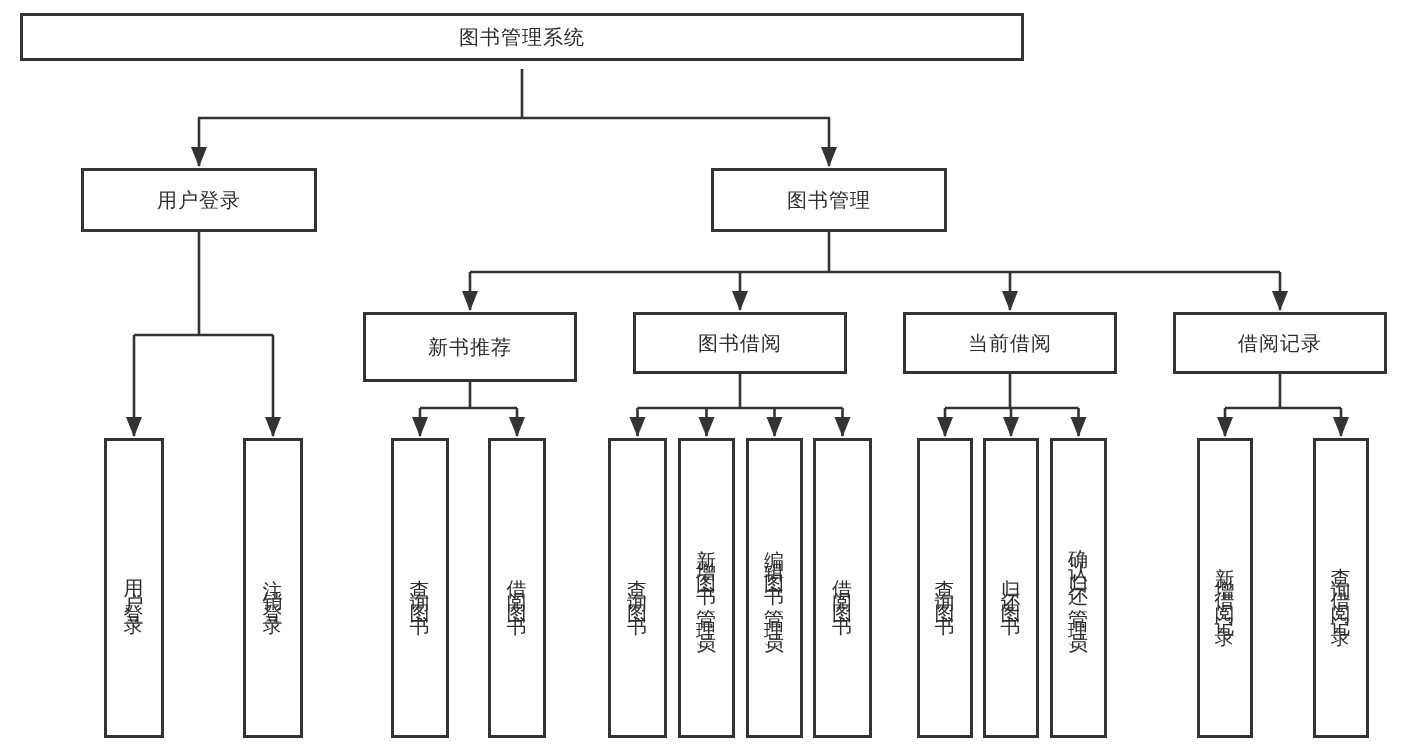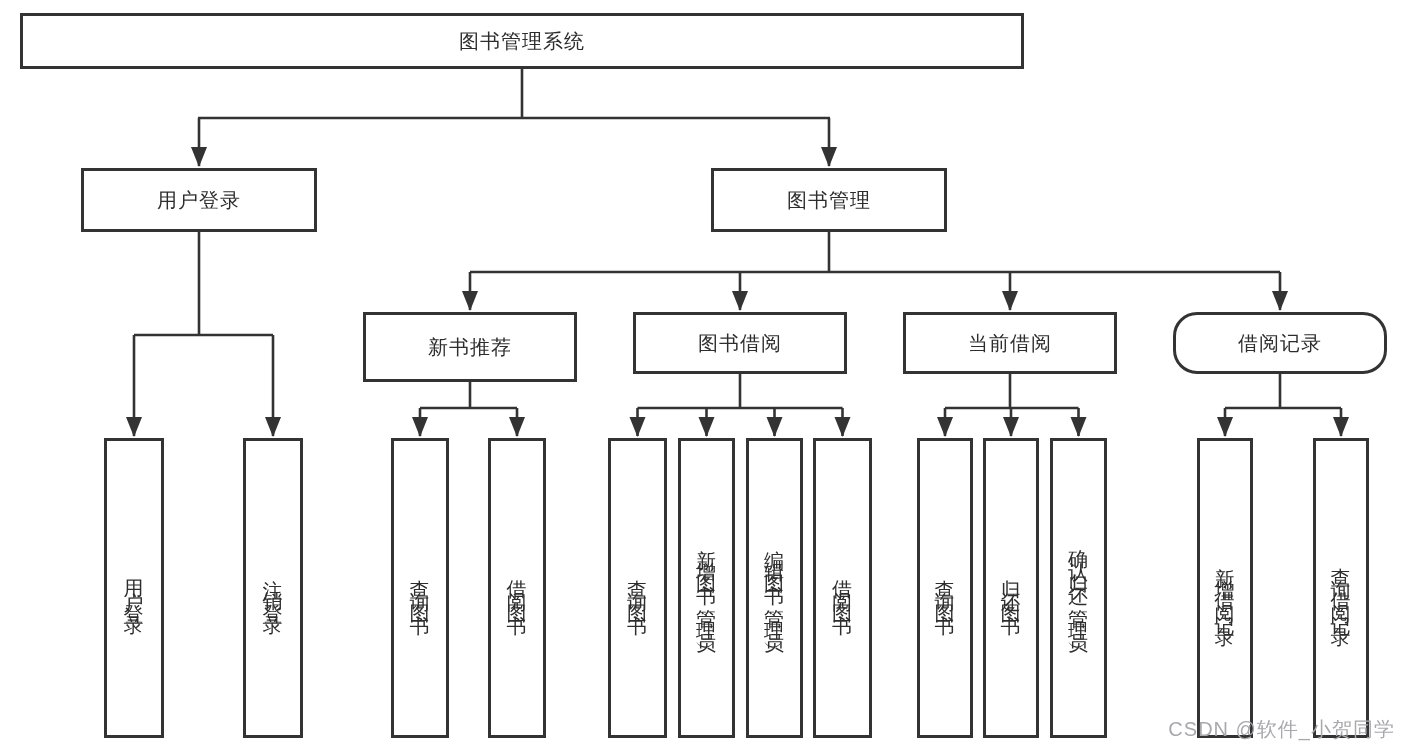--- a/index.html
+++ b/index.html
@@ -96,41 +96,41 @@
       <path d="M945 408 L945 436" marker-end="url(#arrow)"></path>
       <path d="M1011 408 L1011 436" marker-end="url(#arrow)"></path>
       <path d="M1078.5 408 L1078.5 436" marker-end="url(#arrow)"></path>
 
       <path d="M1280 374 L1280 408 M1225 408 L1341 408"></path>
       <path d="M1225 408 L1225 436" marker-end="url(#arrow)"></path>
       <path d="M1341 408 L1341 436" marker-end="url(#arrow)"></path>
     </g>
   </svg>
 
-  <div class="node h-node" style="left:20px; top:13px; width:1004px; height:56px;">
+  <div class="node h-node" style="left:20px; top:13px; width:1004px; height:48px;">
     <span>图书管理系统</span>
   </div>
 
   <div class="node h-node" style="left:81px; top:168px; width:236px; height:64px;">
     <span>用户登录</span>
   </div>
   <div class="node h-node" style="left:711px; top:168px; width:236px; height:64px;justify-content:center;">
     <span>图书管理</span>
   </div>
 
   <div class="node h-node" style="left:363px; top:312px; width:214px; height:70px;">
     <span>新书推荐</span>
   </div>
   <div class="node h-node" style="left:903px; top:312px; width:214px; height:62px;">
     <span>当前借阅</span>
   </div>
   <div class="node h-node" style="left:633px; top:312px; width:214px; height:62px;">
     <span>图书借阅</span>
   </div>
-  <div class="node h-node" style="left:1173px; top:312px; width:214px; height:62px;border-radius:24px;">
+  <div class="node h-node" style="left:1173px; top:312px; width:214px; height:62px;">
     <span>借阅记录</span>
   </div>
 
   <div class="node v-node" style="left:104px; top:438px; width:60px; height:300px;">
     <span class="v-label">用户登录</span>
   </div>
   <div class="node v-node" style="left:243px; top:438px; width:60px; height:300px;">
     <span class="v-label">注销登录</span>
   </div>
 
@@ -164,15 +164,14 @@
     <span class="v-label">确认归还（管理员）</span>
   </div>
 
   <div class="node v-node" style="left:1197px; top:438px; width:56px; height:300px;">
     <span class="v-label">新增借阅记录</span>
   </div>
   <div class="node v-node" style="left:1313px; top:438px; width:56px; height:300px;">
     <span class="v-label">查询借阅记录</span>
   </div>
 
-  <div class="watermark">CSDN @软件_小贺同学</div>
 
 </div>
 
 </body></html>

